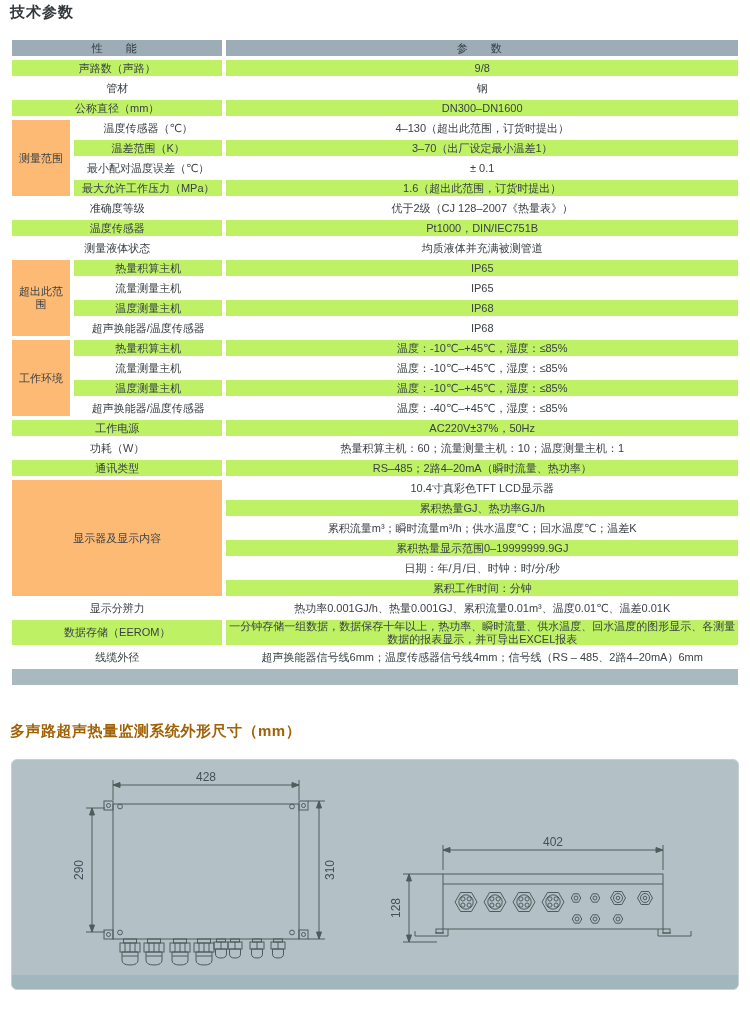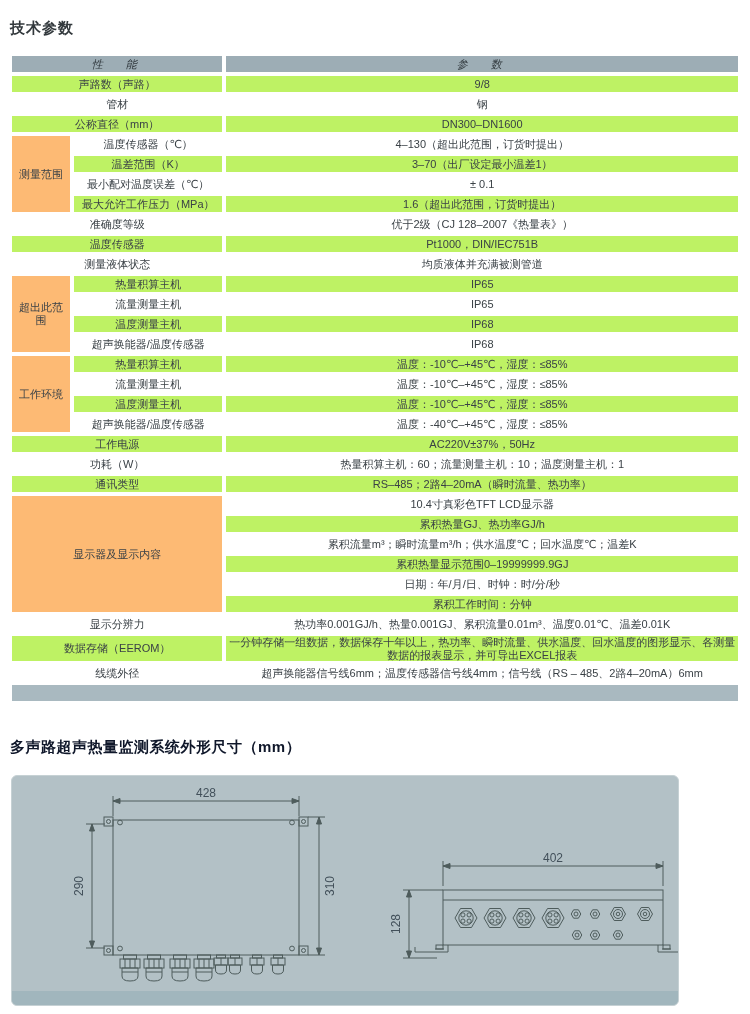--- a/index.html
+++ b/index.html
@@ -1,30 +1,30 @@
 <!DOCTYPE html>
 <html><head>
 <meta charset="utf-8">
 <style>
   html,body{margin:0;padding:0;background:#ffffff;}
   body{width:750px;height:1014px;font-family:"Liberation Sans","DejaVu Sans",sans-serif;color:#3a4146;overflow:hidden;}
-  .doc-title{font-size:15px;font-weight:bold;color:#32383c;margin:0;padding:19px 0 0 10px;letter-spacing:1px;}
-  .section-title{font-size:15px;font-weight:bold;color:#0f172a;margin:33px 0 0 10px;letter-spacing:0.5px;}
+  .doc-title{font-size:15px;font-weight:bold;color:#32383c;margin:0;padding:3px 0 0 10px;letter-spacing:1px;}
+  .section-title{font-size:15px;font-weight:bold;color:#a16207;margin:33px 0 0 10px;letter-spacing:0.5px;}
 
   table.spec{border-collapse:separate;border-spacing:4px;table-layout:fixed;width:734px;margin:14px 0 0 8px;font-size:11px;}
   table.spec td,table.spec th{height:16px;padding:0 2px;text-align:center;vertical-align:middle;font-weight:normal;line-height:1.15;overflow:hidden;}
-  .hdr{background:#9dadb5;color:#323a3f;letter-spacing:6px;font-weight:bold;font-style:italic;}
+  .hdr{background:#9dadb5;color:#323a3f;letter-spacing:6px;font-weight:bold;}
   .g{background:#bef264;}
   .w{background:#ffffff;}
   .grp{background:#fdba74;}
   .tall{height:36px;}
   .left{text-align:left;padding-left:10px;line-height:1.55;margin-left:28px;}
   .empty-band{background:#a9b9c0;height:18px;}
 
-  .panel{margin:18px 0 0 11px;width:668px;height:231px;background:#b3c1c6;border:1px solid #c6d1d4;border-radius:6px;box-sizing:border-box;position:relative;overflow:hidden;}
+  .panel{margin:18px 0 0 11px;width:728px;height:231px;background:#b3c1c6;border:1px solid #c6d1d4;border-radius:6px;box-sizing:border-box;position:relative;overflow:hidden;}
   .panel-strip{position:absolute;left:0;bottom:0;width:100%;height:14px;background:#a1b6bd;}
   svg{position:absolute;left:0;top:0;}
   .dim-text{font-size:12px;fill:#42505a;font-family:"Liberation Sans","DejaVu Sans",sans-serif;}
 </style>
 </head>
 <body>
 
 <h1 class="doc-title">技术参数</h1>
 
 <table class="spec">

